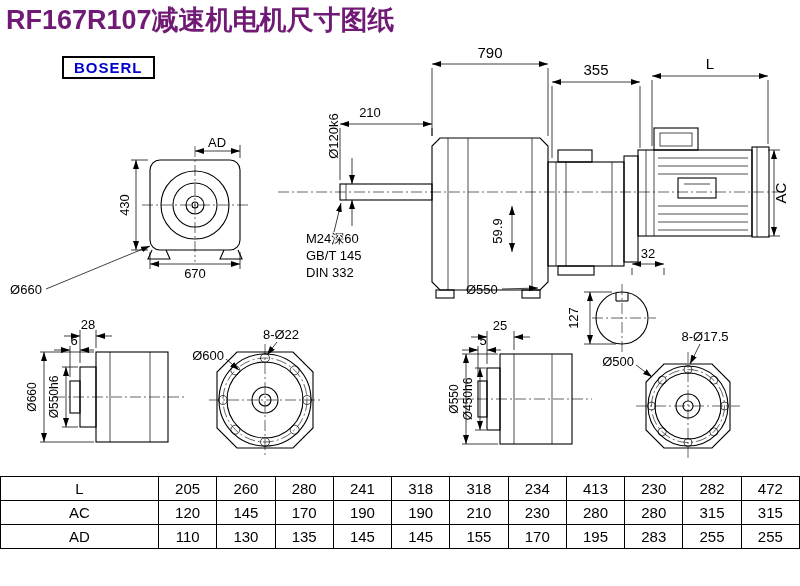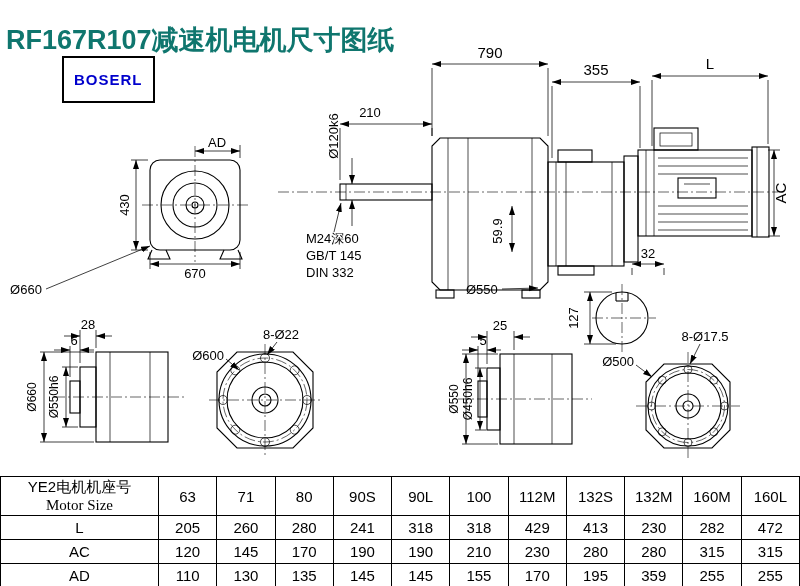--- a/index.html
+++ b/index.html
@@ -2,25 +2,25 @@
 <html><head>
 <meta charset="utf-8">
 <style>
   html,body{margin:0;padding:0}
   body{
     width:800px;height:586px;position:relative;background:#fff;
     font-family:"Liberation Sans",sans-serif;overflow:hidden;color:#000;
   }
   .title{
     position:absolute;left:6px;top:2px;font-size:27px;font-weight:bold;
-    color:#0f766e;white-space:nowrap;margin-top:20px;
+    color:#701a75;white-space:nowrap;
   }
   .logo{
     position:absolute;left:62px;top:56px;border:2px solid #000;
-    padding:12px 10px;font-size:15px;font-weight:bold;color:#0000cc;
+    padding:0 10px;font-size:15px;font-weight:bold;color:#0000cc;
     letter-spacing:1px;line-height:19px;
   }
   svg.drawing{position:absolute;left:0;top:0}
   svg text{font-family:"Liberation Sans",sans-serif;fill:#000}
   .ln{fill:none;stroke:#000;stroke-width:1.1}
   .lt{fill:none;stroke:#000;stroke-width:.7}
   .dim{fill:none;stroke:#000;stroke-width:.75}
   .cl{fill:none;stroke:#000;stroke-width:.6;stroke-dasharray:11 3 2 3}
   text.d{font-size:13px}
   text.dl{font-size:15px}
@@ -298,46 +298,29 @@
       <col>
       <col>
       <col>
       <col>
       <col>
       <col>
       <col>
       <col>
   </colgroup>
   <tbody>
-    <tr class="hdr">
-      <th>
-        <div class="hcn">YE2电机机座号</div>
-        <div class="hen">Motor Size</div>
-      </th>
-      <th>63</th>
-      <th>71</th>
-      <th>80</th>
-      <th>90S</th>
-      <th>90L</th>
-      <th>100</th>
-      <th>112M</th>
-      <th>132S</th>
-      <th>132M</th>
-      <th>160M</th>
-      <th>160L</th>
-    </tr>
     <tr>
       <td>L</td>
       <td>205</td>
       <td>260</td>
       <td>280</td>
       <td>241</td>
       <td>318</td>
       <td>318</td>
-      <td>429</td>
+      <td>234</td>
       <td>413</td>
       <td>230</td>
       <td>282</td>
       <td>472</td>
     </tr>
     <tr>
       <td>AC</td>
       <td>120</td>
       <td>145</td>
       <td>170</td>
@@ -353,18 +336,18 @@
     <tr>
       <td>AD</td>
       <td>110</td>
       <td>130</td>
       <td>135</td>
       <td>145</td>
       <td>145</td>
       <td>155</td>
       <td>170</td>
       <td>195</td>
-      <td>359</td>
+      <td>283</td>
       <td>255</td>
       <td>255</td>
     </tr>
   </tbody>
 </table>
 
 </body></html>

